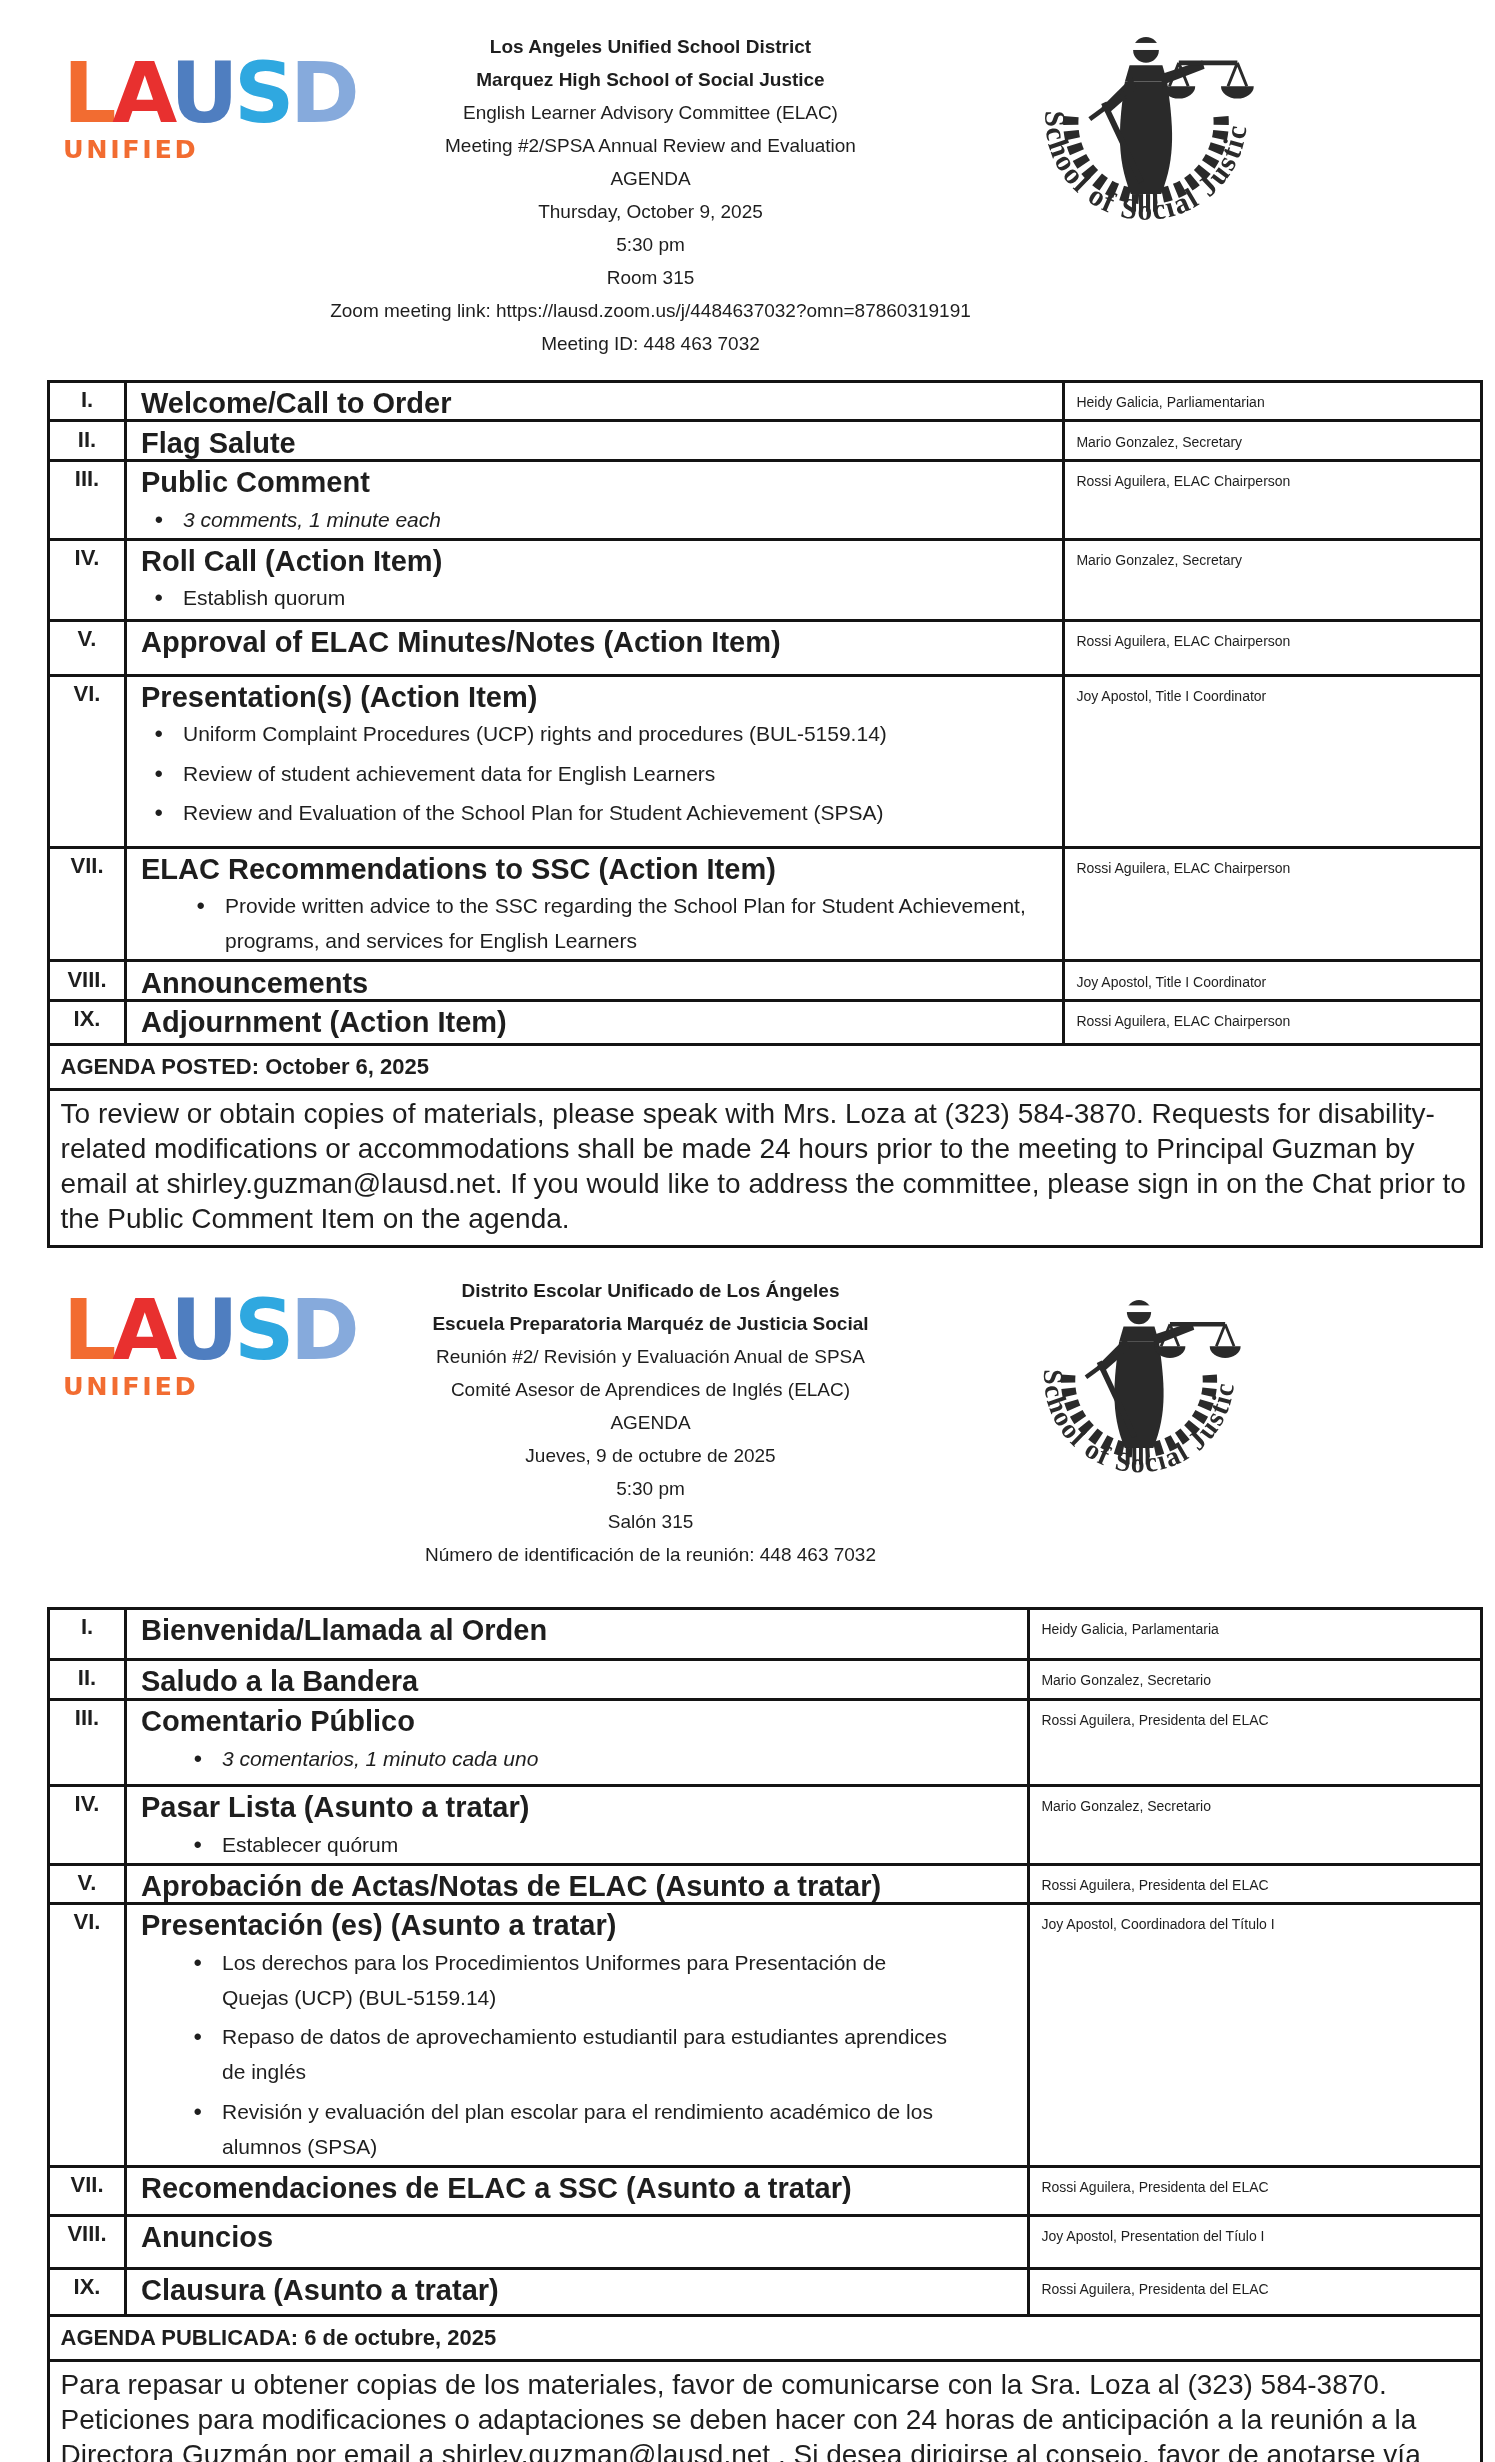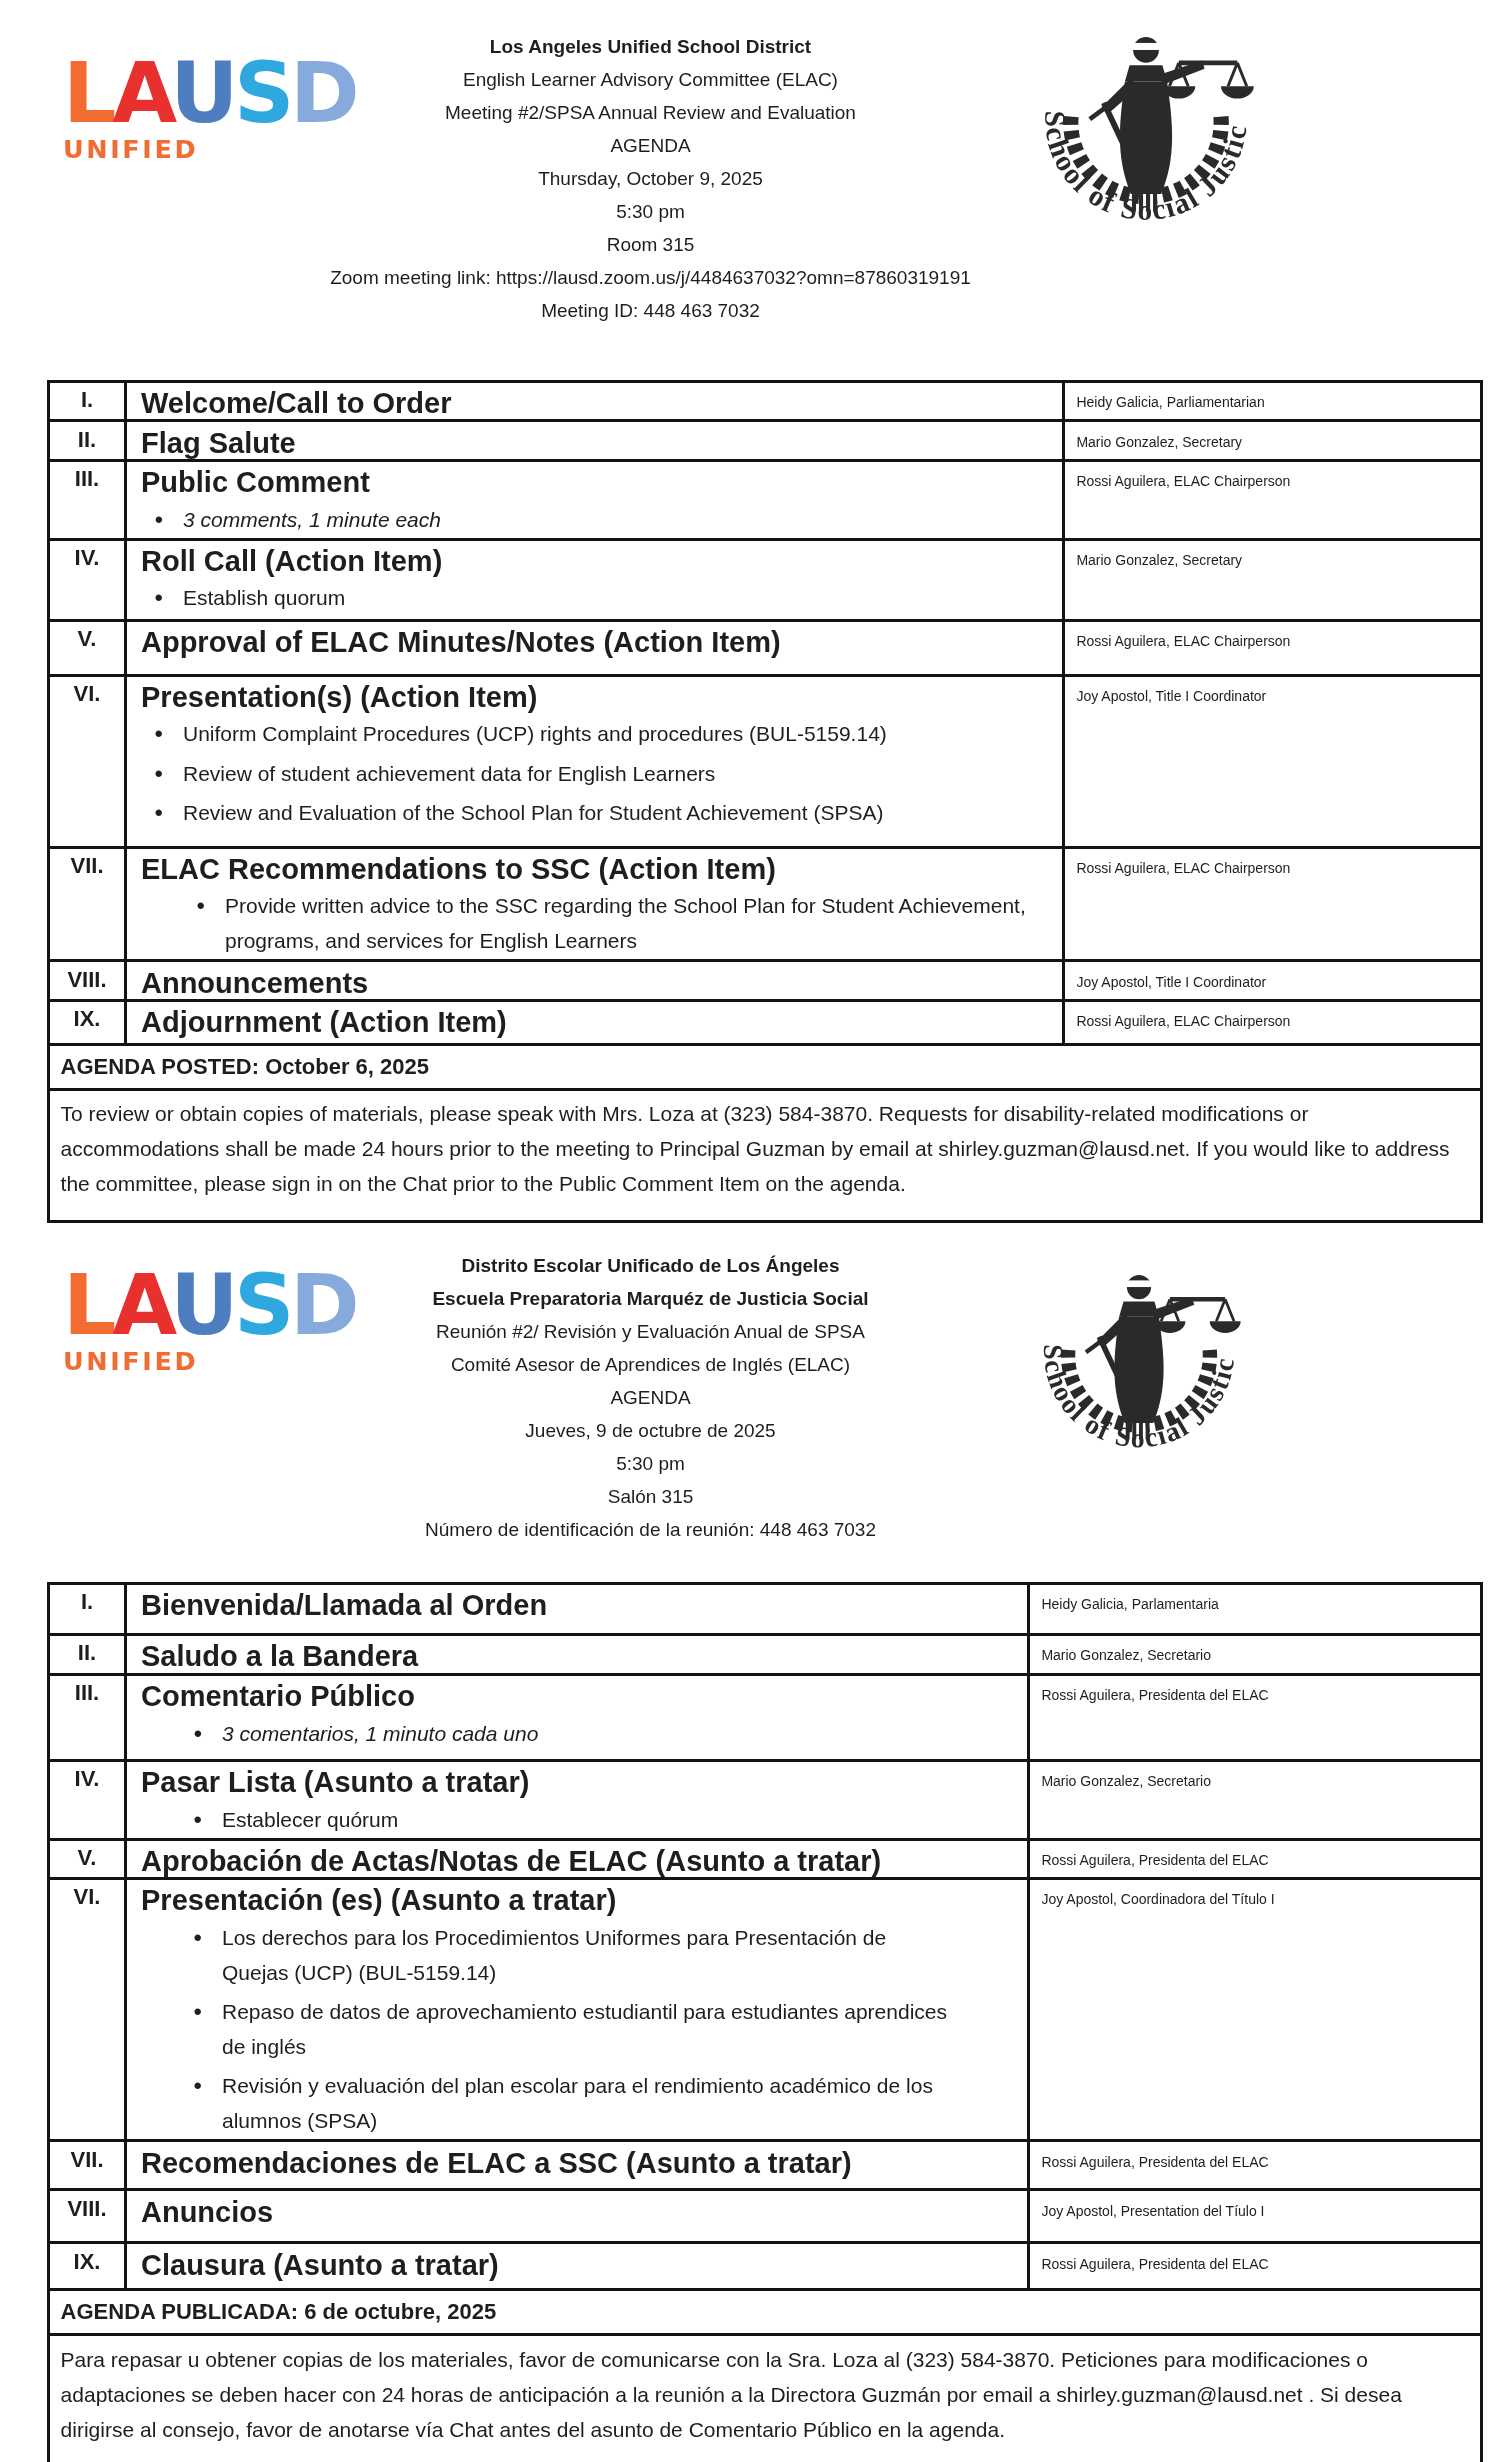--- a/index.html
+++ b/index.html
@@ -37,36 +37,37 @@
   .title{font-weight:bold;font-size:29px;line-height:30px;padding:4.4px 7px 0 13px;border-radius:13px;}
   .person{font-size:14px;line-height:29px;padding:5.3px 3.5px 0 11.4px;}
   .bullet{position:relative;padding-left:39px;margin:4.4px 0 0 16px;
     font-size:21px;line-height:35px;max-width:871px;}
   .bullet::before{content:"\2022";position:absolute;left:10.6px;top:0;font-size:24px;}
   .bullet.it{font-style:italic;}
   .bullet.nw{max-width:814px;}
   .bullet.i2{margin-left:58px;}
   .bullet.es-b{margin-left:55px;max-width:735px;}
   .posted-cell{font-weight:bold;font-size:22px;padding:8px 7px 8px 10.6px;}
-  .footer-cell{font-size:21px;line-height:35px;padding:5.3px 14px 8.8px 10.6px;}
+  .footer-cell{font-size:28px;line-height:35px;padding:5.3px 14px 8.8px 10.6px;}
 </style>
 </head>
 <body>
 
 <div class="page">
 
   <section>
     <div class="doc-header en">
       <div class="lausd-logo">
         <div class="lausd-word"><span style="color: rgb(242, 108, 49);">L</span><span style="color: rgb(232, 48, 47);">A</span><span style="color: rgb(79, 126, 192);">U</span><span style="color: rgb(47, 168, 224);">S</span><span style="color: rgb(134, 170, 220);">D</span></div>
         <div class="lausd-sub" style="color: rgb(242, 108, 49);">UNIFIED</div>
       </div>
 
       <div class="header-lines">
         <div class="hl bold">Los Angeles Unified School District</div>
+        <div class="hl bold">Marquez High School of Social Justice</div>
         <div class="hl">English Learner Advisory Committee (ELAC)</div>
         <div class="hl">Meeting #2/SPSA Annual Review and Evaluation</div>
         <div class="hl">AGENDA</div>
         <div class="hl">Thursday, October 9, 2025</div>
         <div class="hl">5:30 pm</div>
         <div class="hl">Room 315</div>
         <div class="hl">Zoom meeting link: https://lausd.zoom.us/j/4484637032?omn=87860319191</div>
         <div class="hl">Meeting ID: 448 463 7032</div>
       </div>
 

